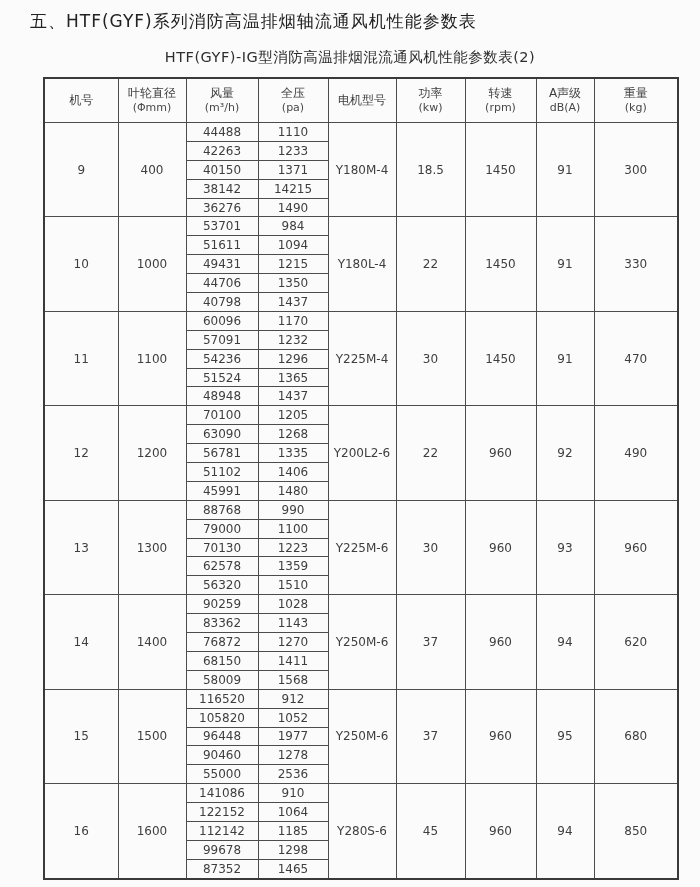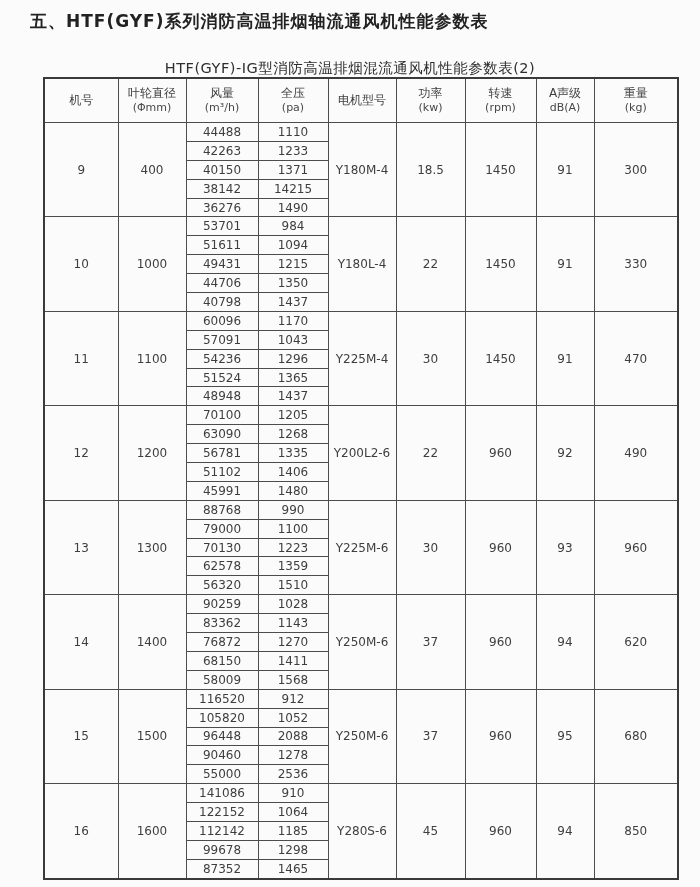--- a/index.html
+++ b/index.html
@@ -10,26 +10,26 @@
     width: 700px;
     height: 887px;
     background: #fbfbfb;
     font-family: "DejaVu Sans", "Liberation Sans", sans-serif;
     color: #353535;
     overflow: hidden;
   }
   .page-title {
     margin: 10px 0 4px 30px;
     font-size: 17px;
-    font-weight: bold;
+    font-weight: normal;
     letter-spacing: 1px;
     color: #222;
   }
   .page-subtitle {
-    margin-top: 26px;
+    margin-top: 15px;
     text-align: center;
     font-size: 14.5px;
     font-weight: normal;
     letter-spacing: 0.5px;
     color: #2e2e2e;
   }
   .table-wrap {
     position: absolute;
     left: 43px;
     top: 77px;
@@ -196,21 +196,21 @@
           <td>60096</td>
           <td>1170</td>
           <td rowspan="5">Y225M-4</td>
           <td rowspan="5">30</td>
           <td rowspan="5">1450</td>
           <td rowspan="5">91</td>
           <td rowspan="5">470</td>
         </tr>
         <tr>
           <td>57091</td>
-          <td>1043</td>
+          <td>1232</td>
         </tr>
         <tr>
           <td>54236</td>
           <td>1296</td>
         </tr>
         <tr>
           <td>51524</td>
           <td>1365</td>
         </tr>
         <tr>
@@ -308,21 +308,21 @@
           <td rowspan="5">960</td>
           <td rowspan="5">95</td>
           <td rowspan="5">680</td>
         </tr>
         <tr>
           <td>105820</td>
           <td>1052</td>
         </tr>
         <tr>
           <td>96448</td>
-          <td>2088</td>
+          <td>1977</td>
         </tr>
         <tr>
           <td>90460</td>
           <td>1278</td>
         </tr>
         <tr>
           <td>55000</td>
           <td>2536</td>
         </tr>
         <tr>

